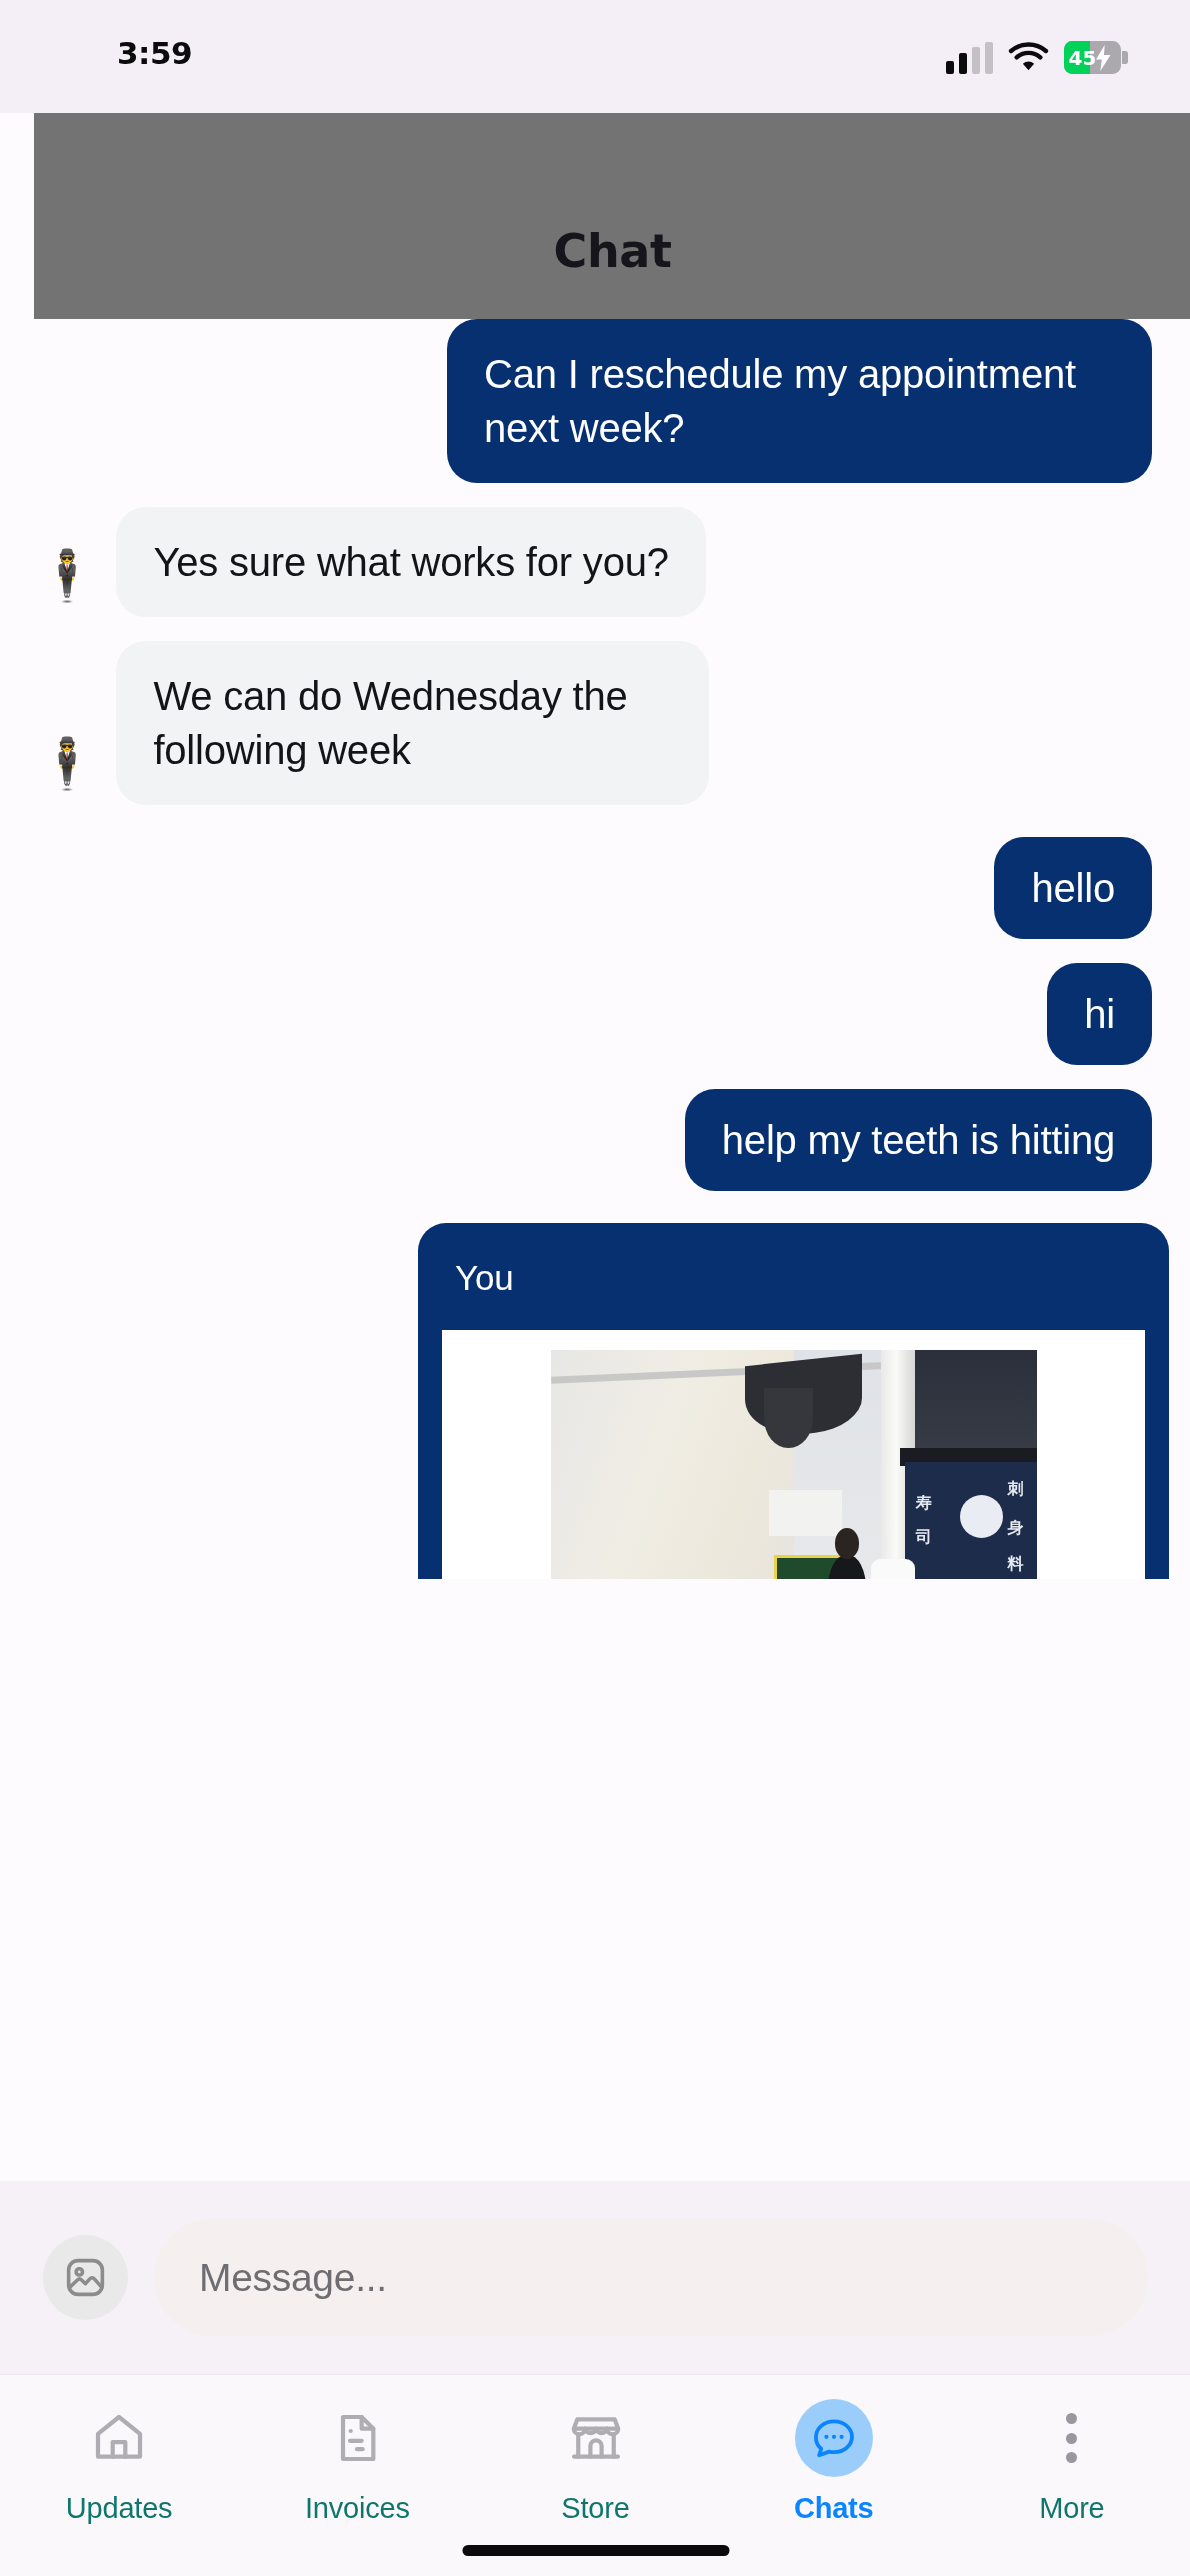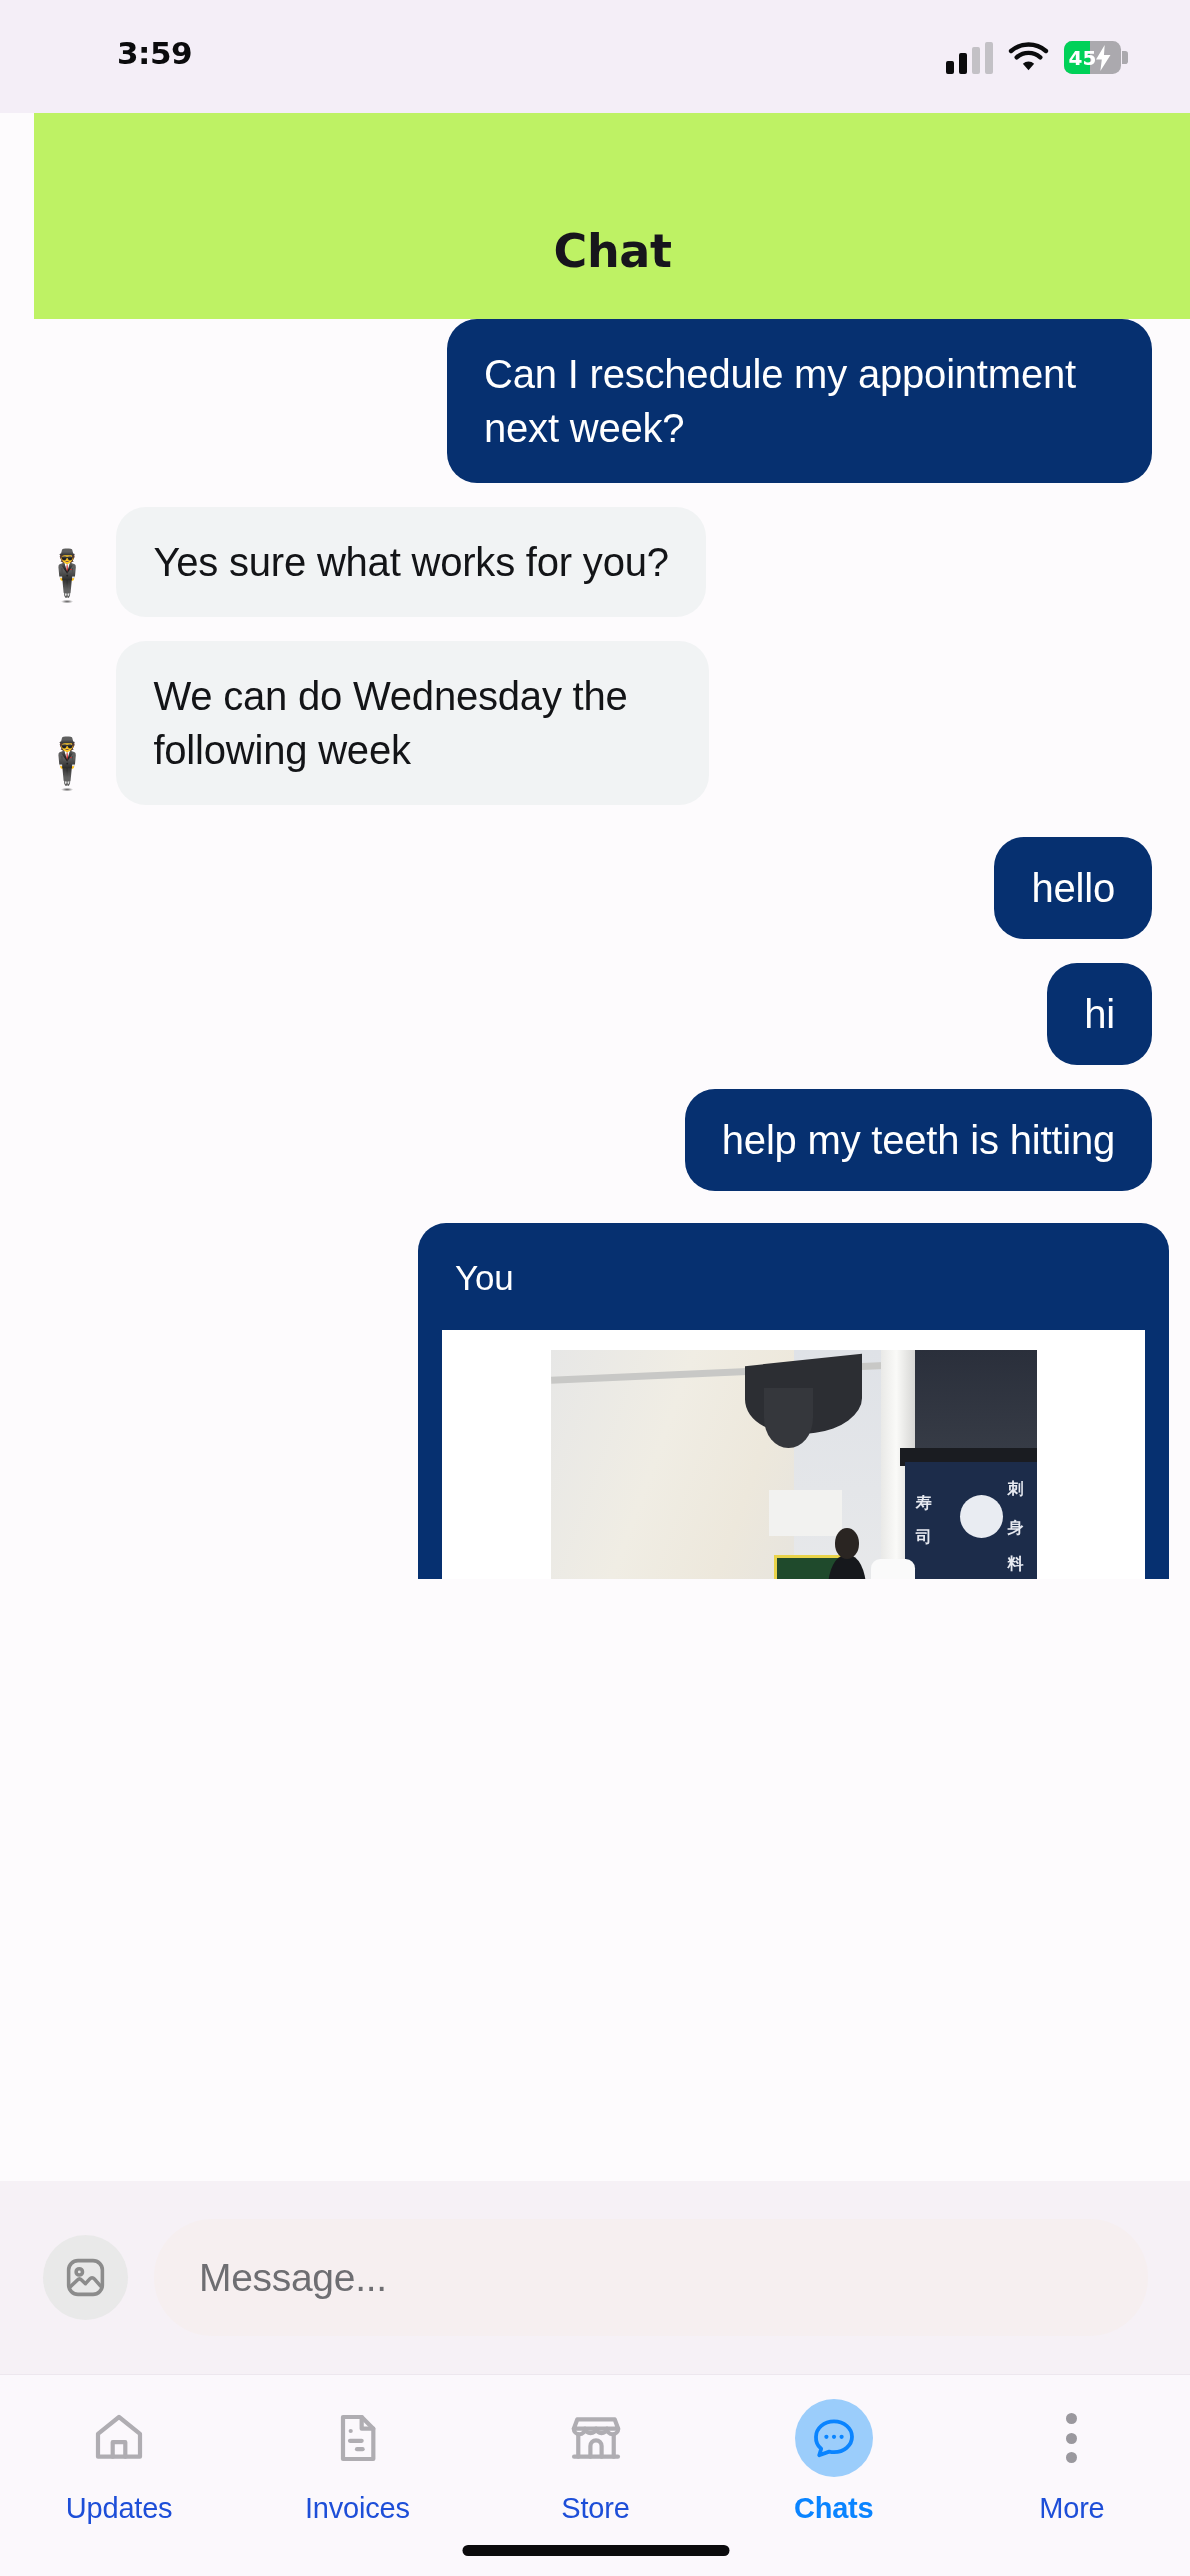--- a/index.html
+++ b/index.html
@@ -93,21 +93,21 @@
     top: 10.2px;
     width: 5.6px;
     height: 13px;
     background: #ABA9AE;
     border-radius: 0 2.8px 2.8px 0;
   }
 
   
   .header {
     height: 206px;
-    background: #bef264;
+    background: #737373;
     flex: 0 0 auto;
     display: flex;
     align-items: flex-end;
     justify-content: center;
     padding-bottom: 41px;
     margin-left: 34px;
   }
   .header-title {
     font-size: 46px;
     font-weight: 600;
@@ -325,21 +325,21 @@
     flex-direction: column;
     align-items: center;
     gap: 15px;
   }
   .tab .ic {
     width: 78px; height: 78px;
     display: flex; align-items: center; justify-content: center;
   }
   .tab .lbl {
     font-size: 29px;
-    color: #1d4ed8;
+    color: #0f766e;
     letter-spacing: -0.2px;
   }
   .tab.active .lbl { color: #0A84FF; font-weight: 600; }
   .tab.active .ic {
     background: #9BCDFB;
     border-radius: 50%;
   }
 
   .home-indicator {
     position: absolute;

